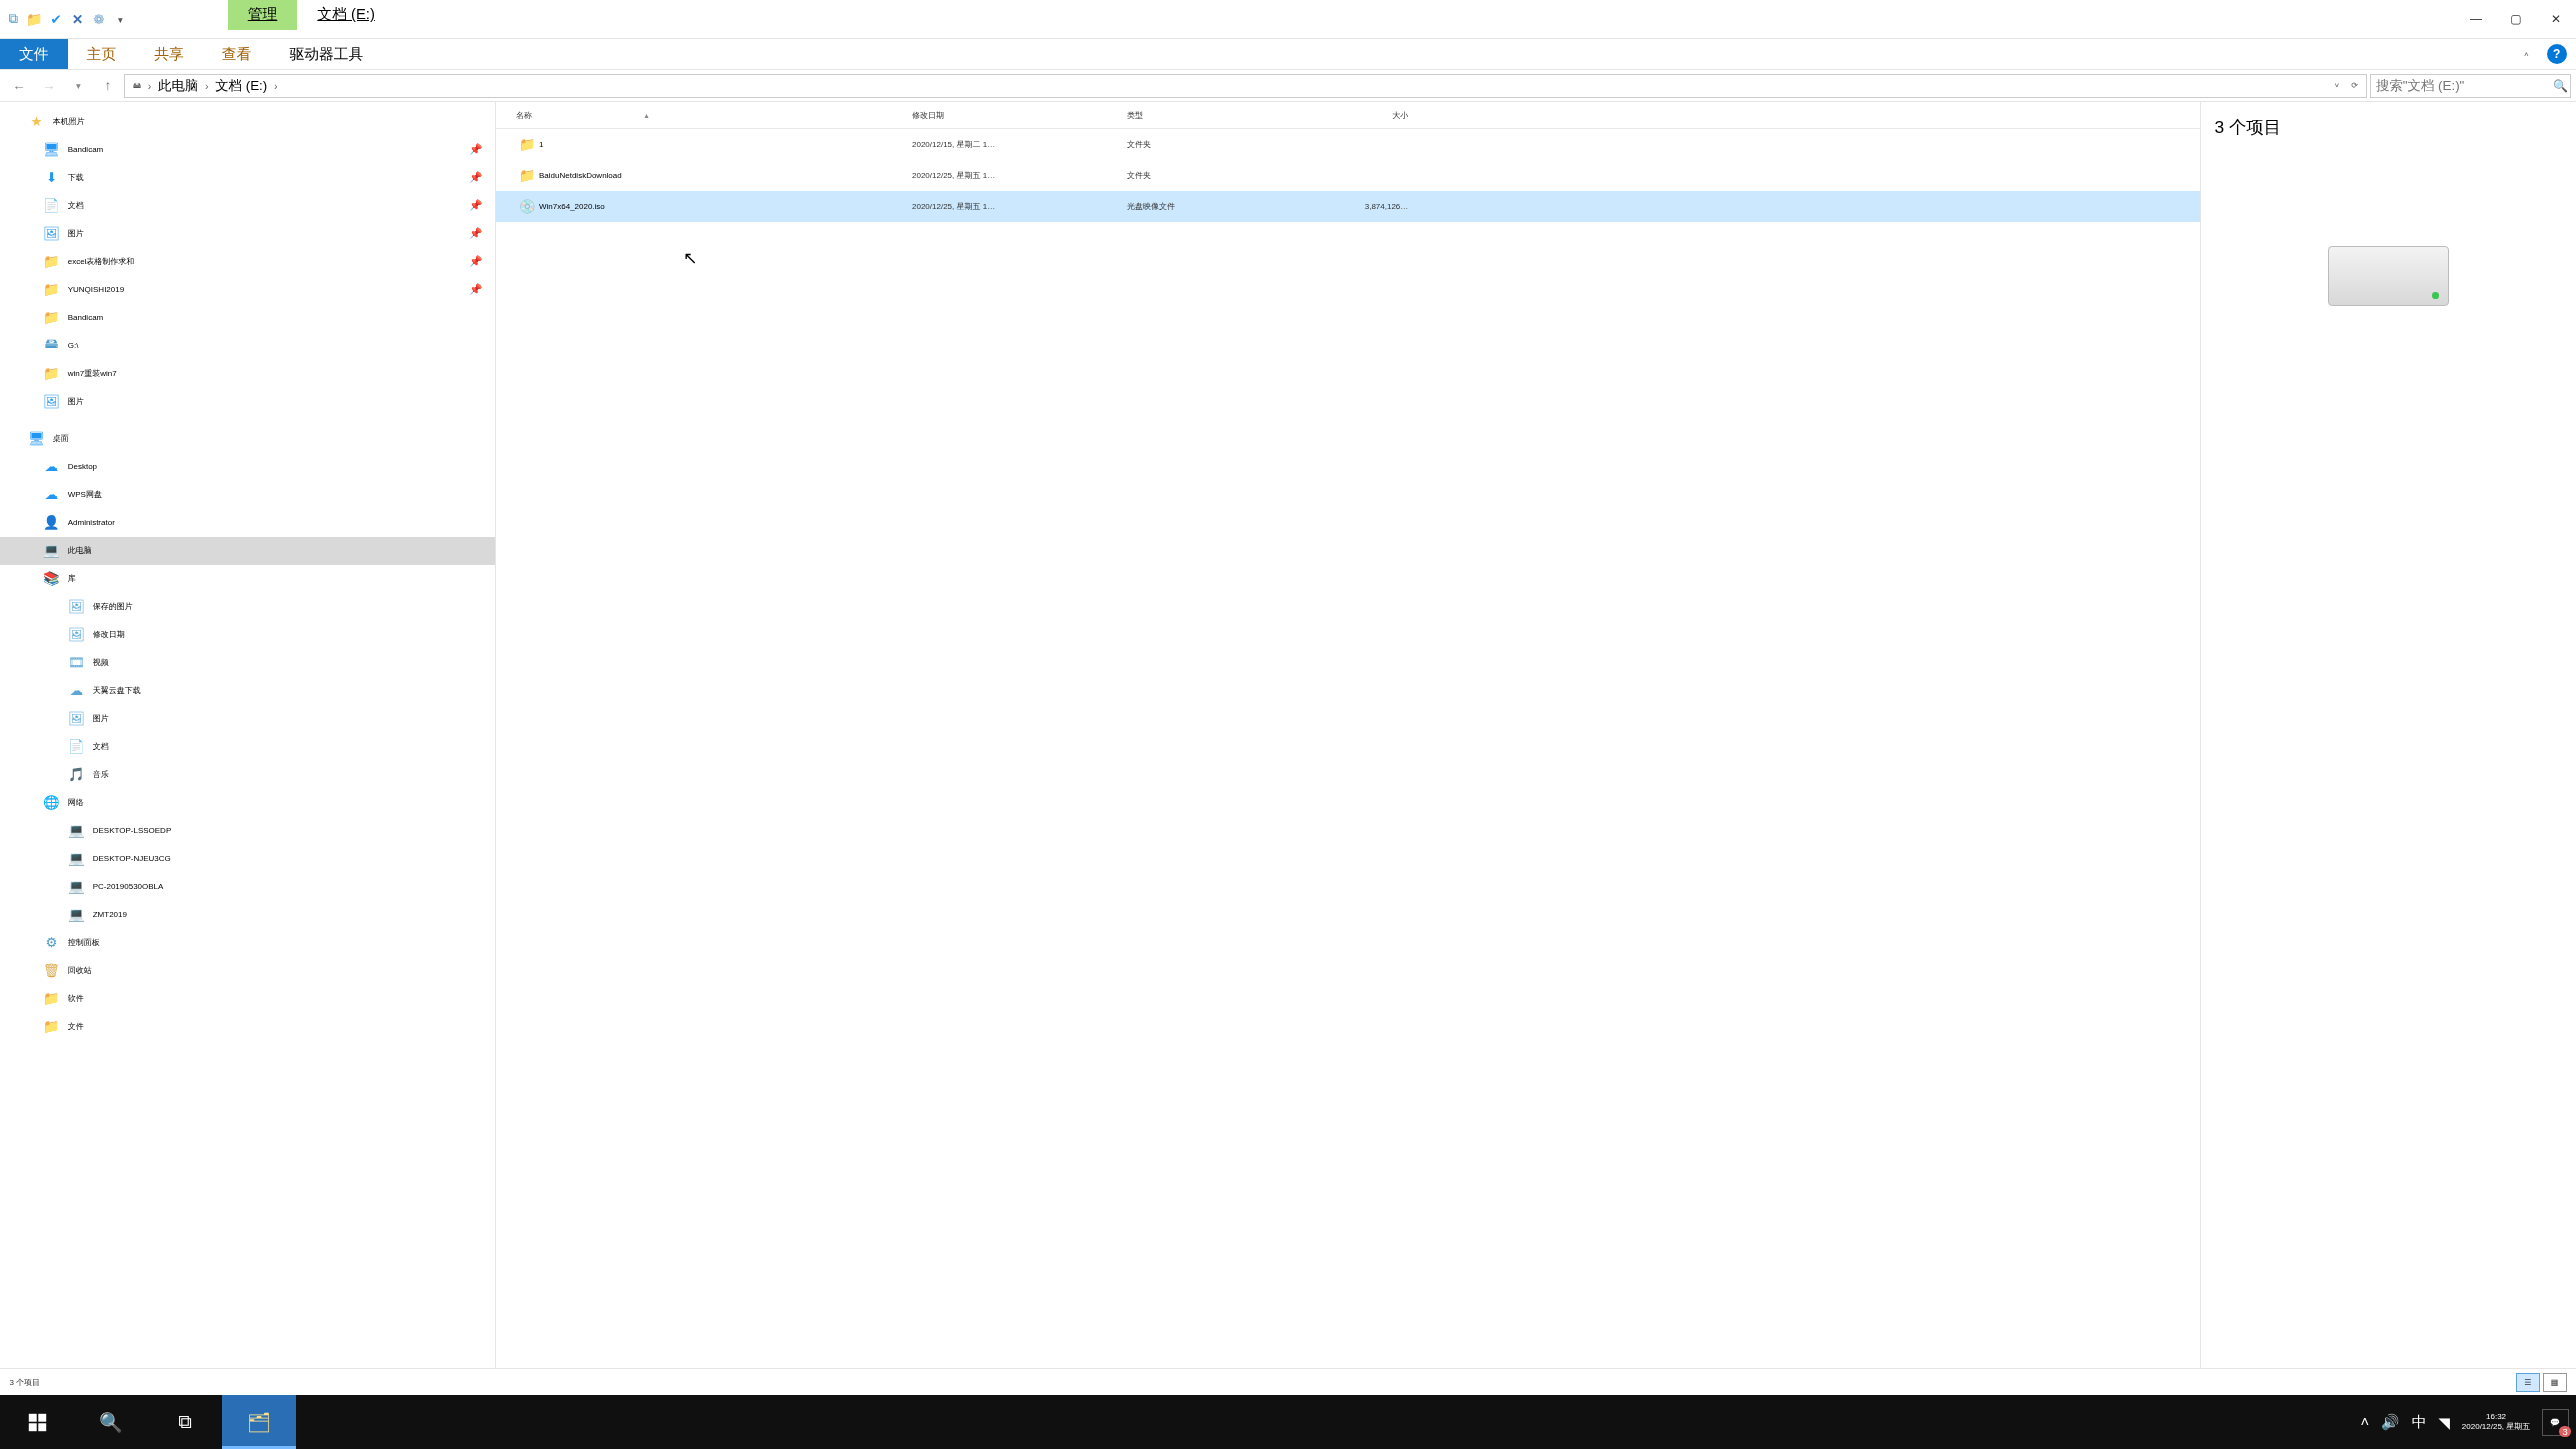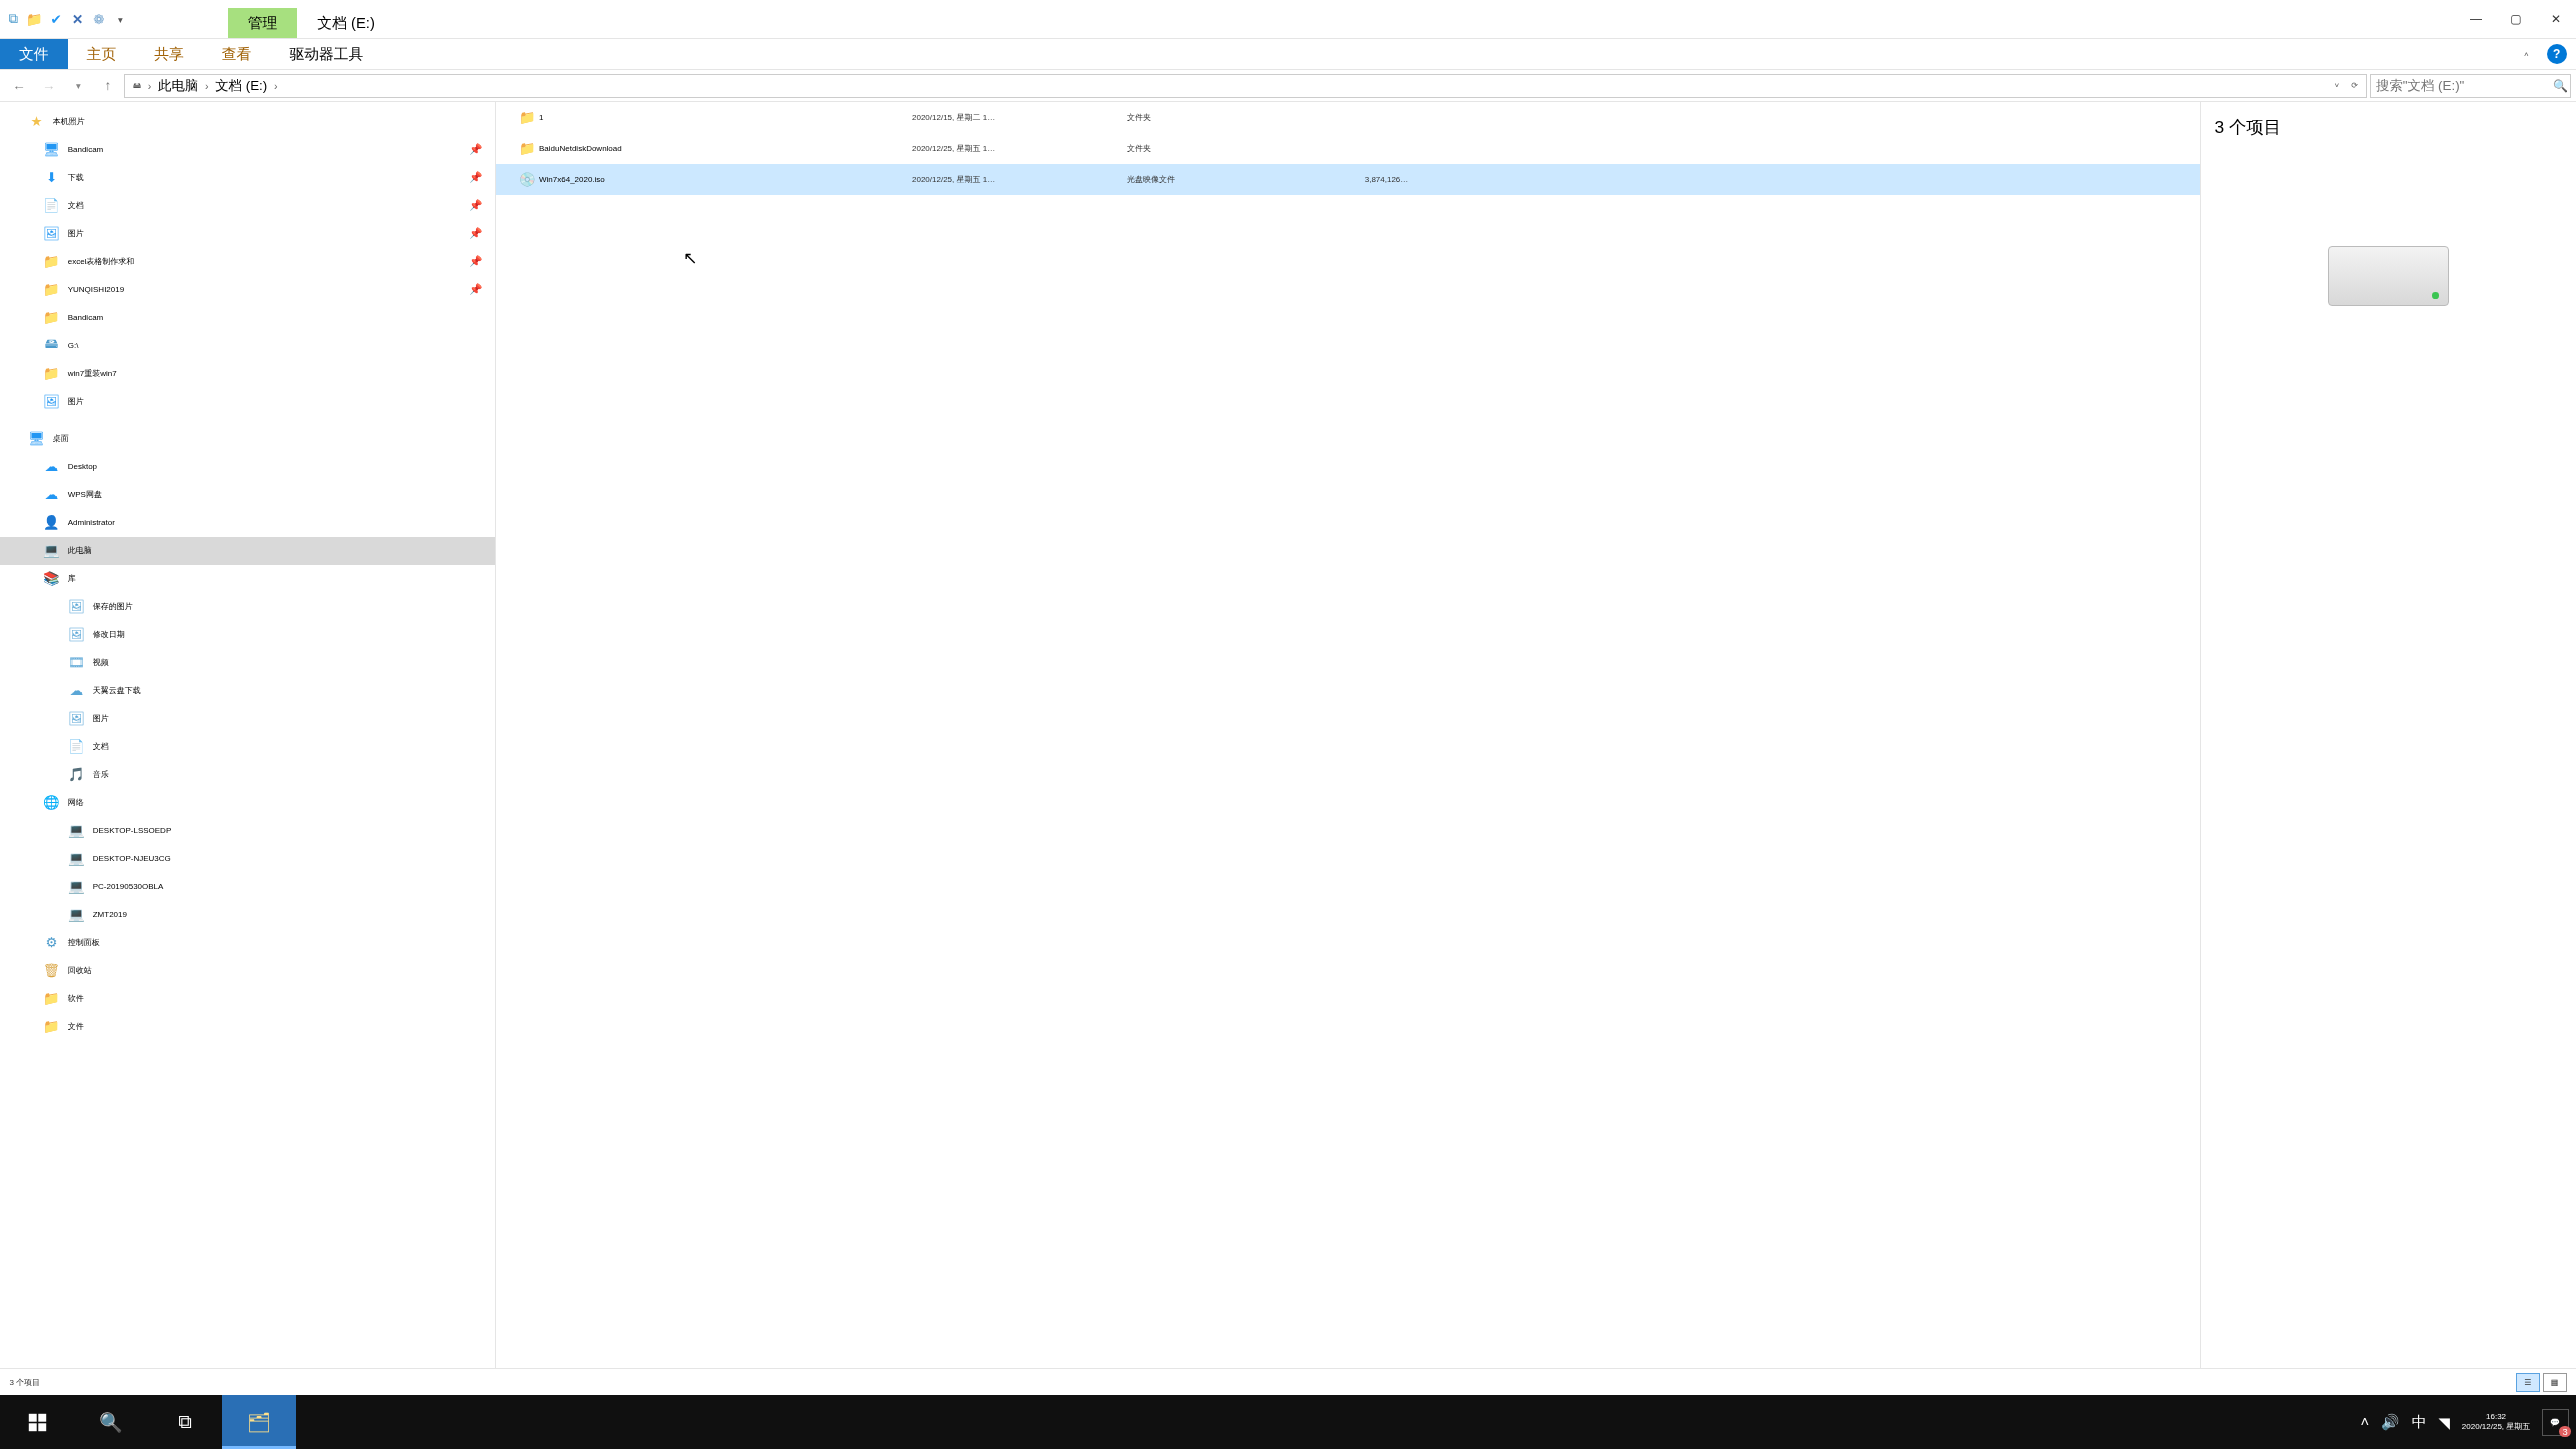--- a/index.html
+++ b/index.html
@@ -3,21 +3,21 @@
 <meta charset="utf-8">
 <style>
 * { margin:0; padding:0; box-sizing:border-box; font-family:"Microsoft YaHei","Segoe UI",sans-serif; font-size:8px; user-select:none; }
 html,body{width:2576px;height:1449px;overflow:hidden;background:#fff;}
 .window{position:absolute;inset:0;display:flex;flex-direction:column;}
 
 
 .titlebar{height:39px;background:#fff;display:flex;align-items:center;border-bottom:0.7px solid #e5e5e5;}
 .titlebar .qat{display:flex;align-items:center;gap:5.4px;padding:0 5.4px;}
 .qat-ico{width:16px;height:16px;display:flex;align-items:center;justify-content:center;font-size:13.4px;}
-.title-tabs{display:flex;align-items:flex-end;height:100%;margin-left:94px;}
+.title-tabs{display:flex;align-items:flex-start;height:100%;margin-left:94px;text-decoration:underline;}
 .tab-context{background:#a7e07f;color:#000;padding:5.4px 20px;font-size:14.8px;}
 .title-text{padding:5.4px 20px;font-size:14.8px;color:#000;}
 .win-controls{margin-left:auto;display:flex;}
 .win-btn{width:40px;height:27px;display:flex;align-items:center;justify-content:center;font-size:12px;color:#333;}
 .help-btn{width:20px;height:20px;border-radius:50%;background:#0078d7;color:#fff;display:flex;align-items:center;justify-content:center;margin:5.4px 9.4px 0 6.7px;font-weight:bold;font-size:12px;}
 
 
 .ribbon{height:31px;background:#fff;display:flex;align-items:stretch;border-bottom:0.7px solid #e5e5e5;}
 .ribbon-btn{padding:0 19px;display:flex;align-items:center;font-size:14.8px;color:#a16207;}
 .ribbon-btn.file{background:#1979ca;color:#fff;}
@@ -289,20 +289,29 @@
           <span>软件</span>
         </div>
         <div class="node d1">
           <span class="t-ico" style="color: rgb(242, 193, 78);">📁</span>
           <span>文件</span>
         </div>
       </div>
 
     <div class="filepane">
       <div class="filelist">
+        <div class="cols">
+          <div class="col-name">
+              <span>名称</span>
+              <span class="sort-caret">▴</span>
+            </div>
+          <div class="col-date">修改日期</div>
+          <div class="col-type">类型</div>
+          <div class="col-size">大小</div>
+        </div>
         <div id="rows">
             <div class="row">
               <span class="ic" style="color:#f2c14e">📁</span>
               <span class="name">1</span>
               <span class="date">2020/12/15, 星期二 1…</span>
               <span class="type">文件夹</span>
               <span class="size"></span>
             </div>
             <div class="row">
               <span class="ic" style="color:#f2c14e">📁</span>

